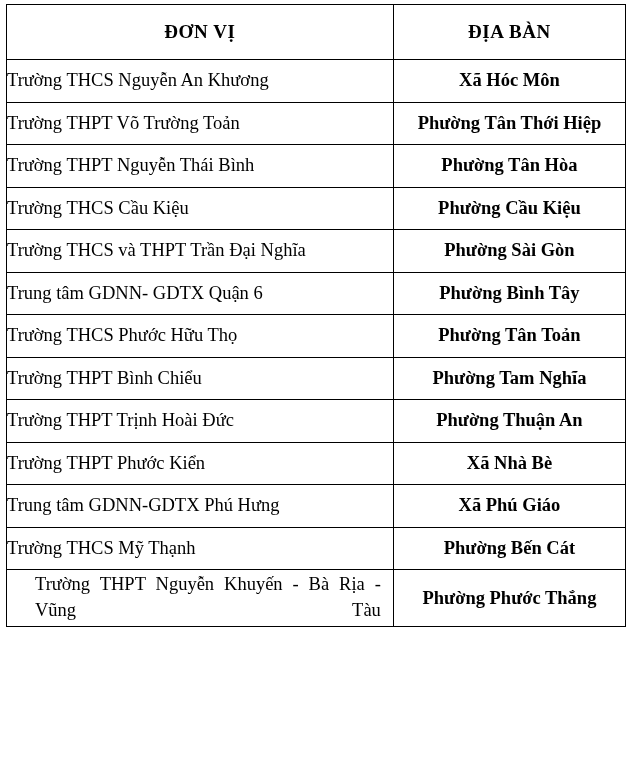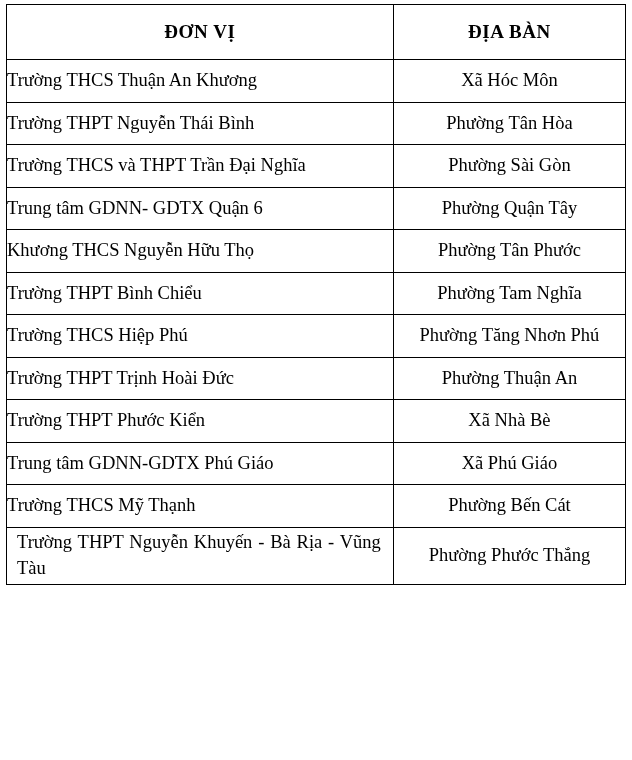--- a/index.html
+++ b/index.html
@@ -47,28 +47,29 @@
   }
   td.cell-unit {
     text-align: left;
     padding-left: 10px;
     padding-right: 8px;
   }
   td.cell-area {
     text-align: center;
     padding-left: 6px;
     padding-right: 6px;
+    font-weight: bold;
   }
   tr.tall td.cell {
     height: 56px;
   }
   tr.tall td.cell-unit {
     text-align: justify;
     text-align-last: justify;
-    padding-left: 10px;
+    padding-left: 28px;
     padding-right: 12px;
     line-height: 1.38;
   }
 </style>
 </head>
 <body>
 
 <div class="page">
   <table class="data-table">
     <colgroup>
@@ -76,57 +77,61 @@
       <col class="col-area">
     </colgroup>
     <thead>
       <tr>
         <th class="header-cell">ĐƠN VỊ</th>
         <th class="header-cell">ĐỊA BÀN</th>
       </tr>
     </thead>
     <tbody id="table-body">
         <tr>
-          <td class="cell cell-unit">Trường THCS Thuận An Khương</td>
+          <td class="cell cell-unit">Trường THCS Nguyễn An Khương</td>
           <td class="cell cell-area">Xã Hóc Môn</td>
+        </tr>
+        <tr>
+          <td class="cell cell-unit">Trường THPT Võ Trường Toản</td>
+          <td class="cell cell-area">Phường Tân Thới Hiệp</td>
         </tr>
         <tr>
           <td class="cell cell-unit">Trường THPT Nguyễn Thái Bình</td>
           <td class="cell cell-area">Phường Tân Hòa</td>
+        </tr>
+        <tr>
+          <td class="cell cell-unit">Trường THCS Cầu Kiệu</td>
+          <td class="cell cell-area">Phường Cầu Kiệu</td>
         </tr>
         <tr>
           <td class="cell cell-unit">Trường THCS và THPT Trần Đại Nghĩa</td>
           <td class="cell cell-area">Phường Sài Gòn</td>
         </tr>
         <tr>
           <td class="cell cell-unit">Trung tâm GDNN- GDTX Quận 6</td>
-          <td class="cell cell-area">Phường Quận Tây</td>
+          <td class="cell cell-area">Phường Bình Tây</td>
         </tr>
         <tr>
-          <td class="cell cell-unit">Khương THCS Nguyễn Hữu Thọ</td>
-          <td class="cell cell-area">Phường Tân Phước</td>
+          <td class="cell cell-unit">Trường THCS Phước Hữu Thọ</td>
+          <td class="cell cell-area">Phường Tân Toản</td>
         </tr>
         <tr>
           <td class="cell cell-unit">Trường THPT Bình Chiểu</td>
           <td class="cell cell-area">Phường Tam Nghĩa</td>
-        </tr>
-        <tr>
-          <td class="cell cell-unit">Trường THCS Hiệp Phú</td>
-          <td class="cell cell-area">Phường Tăng Nhơn Phú</td>
         </tr>
         <tr>
           <td class="cell cell-unit">Trường THPT Trịnh Hoài Đức</td>
           <td class="cell cell-area">Phường Thuận An</td>
         </tr>
         <tr>
           <td class="cell cell-unit">Trường THPT Phước Kiển</td>
           <td class="cell cell-area">Xã Nhà Bè</td>
         </tr>
         <tr>
-          <td class="cell cell-unit">Trung tâm GDNN-GDTX Phú Giáo</td>
+          <td class="cell cell-unit">Trung tâm GDNN-GDTX Phú Hưng</td>
           <td class="cell cell-area">Xã Phú Giáo</td>
         </tr>
         <tr>
           <td class="cell cell-unit">Trường THCS Mỹ Thạnh</td>
           <td class="cell cell-area">Phường Bến Cát</td>
         </tr>
         <tr class="tall">
           <td class="cell cell-unit">Trường THPT Nguyễn Khuyến - Bà Rịa - Vũng Tàu</td>
           <td class="cell cell-area">Phường Phước Thắng</td>
         </tr>

